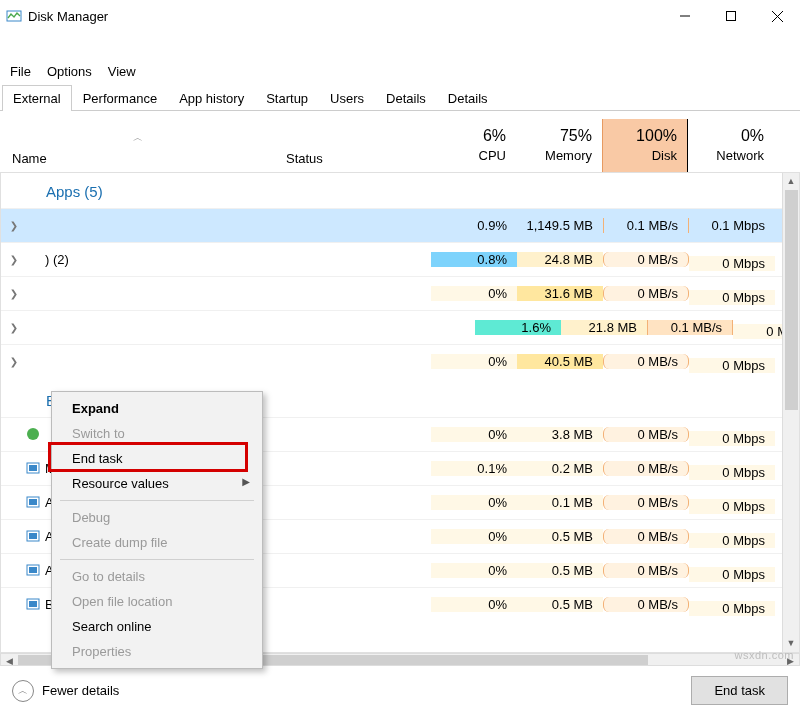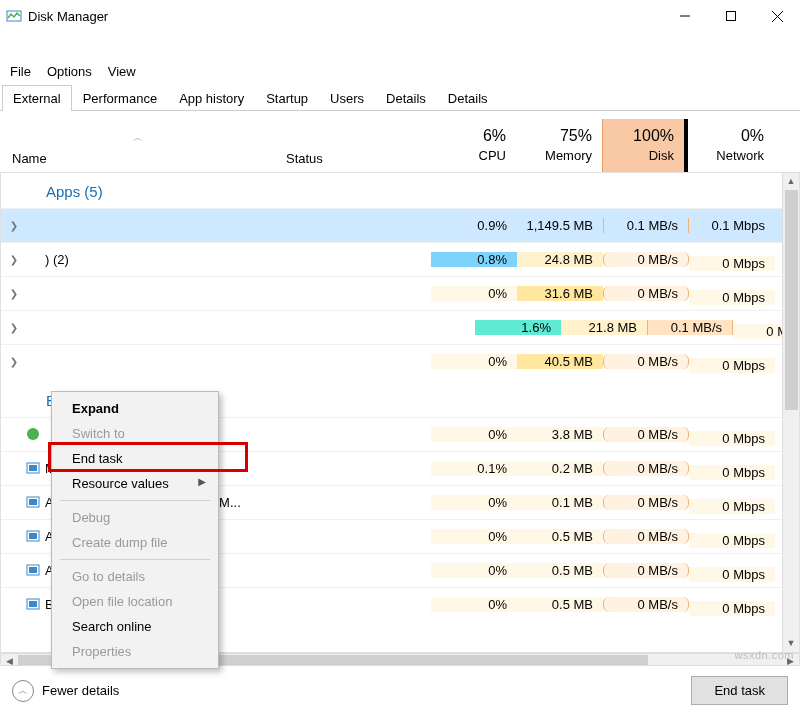--- a/index.html
+++ b/index.html
@@ -72,21 +72,21 @@
   }
   .col.name .sort { color: #777; font-size: 10px; margin-bottom: 6px; }
   .col.name .lbl { align-self: flex-start; padding-left: 6px; }
   .col.status { flex: 0 0 150px; text-align: left; display:flex; align-items:flex-end; padding-bottom:6px;}
   .col.cpu, .col.mem, .col.disk, .col.net {
     flex: 0 0 86px;
     display:flex; flex-direction:column; align-items:flex-end; justify-content:flex-end;
     line-height:1.4;
   }
   .col .pct { font-size: 16px; font-weight:400;}
-  .col.disk { background: #f9c9a5; border-left:1px solid #e79a61; border-right:4px solid #000000;}
+  .col.disk { background: #f9c9a5; border-left:1px solid #e79a61; border-right:1px solid #000000;}
   
   .grid-wrap { position: relative; height: 480px; border:1px solid #e0e0e0; border-top:none; margin:0 0 0 0;}
   .grid { height: 100%; overflow: hidden; }
   .group-hdr {
     color: #1a6fb0; font-size: 15px; padding: 10px 8px 8px 4px; margin-left: 41px;
   }
   .row {
     display: flex; align-items: center; height: 34px;
     border-top: 1px solid #f0f0f0;
   }
@@ -115,21 +115,21 @@
   .h-net1 { background:#fff1cc;}
   .row.selected .cell.cpu,
   .row.selected .cell.mem,
   .row.selected .cell.disk,
   .row.selected .cell.net { background: #cde8ff !important; }
 
   
   .ctx {
     position: absolute;
     left: 50px; top: 218px;
-    width: 168px;
+    width: 212px;
     background: #f2f2f2;
     border: 1px solid #bcbcbc;
     box-shadow: 3px 3px 6px rgba(0,0,0,.25);
     padding: 4px 2px;
     z-index: 50;
   }
   .ctx .mi {
     padding: 5px 18px;
     font-size: 13px;
     position: relative;

